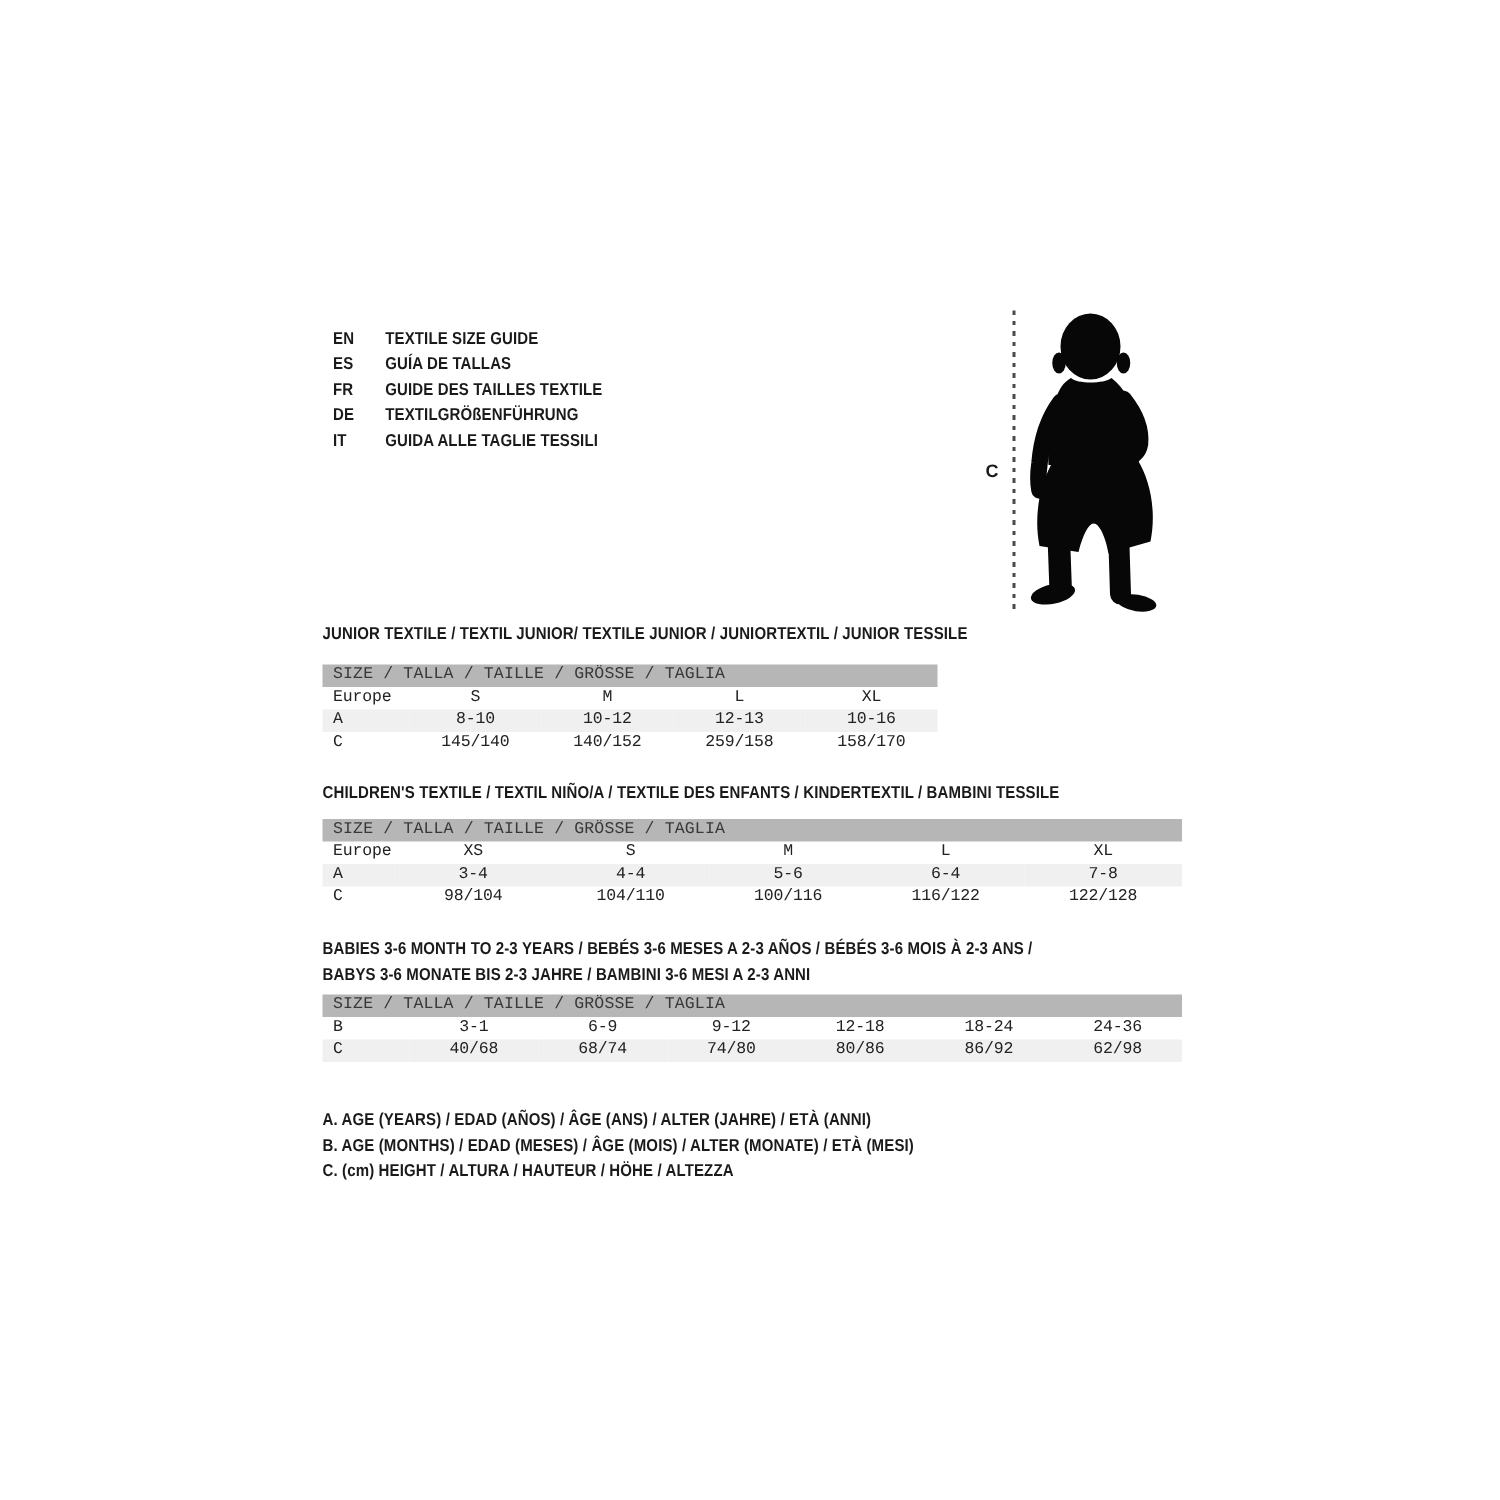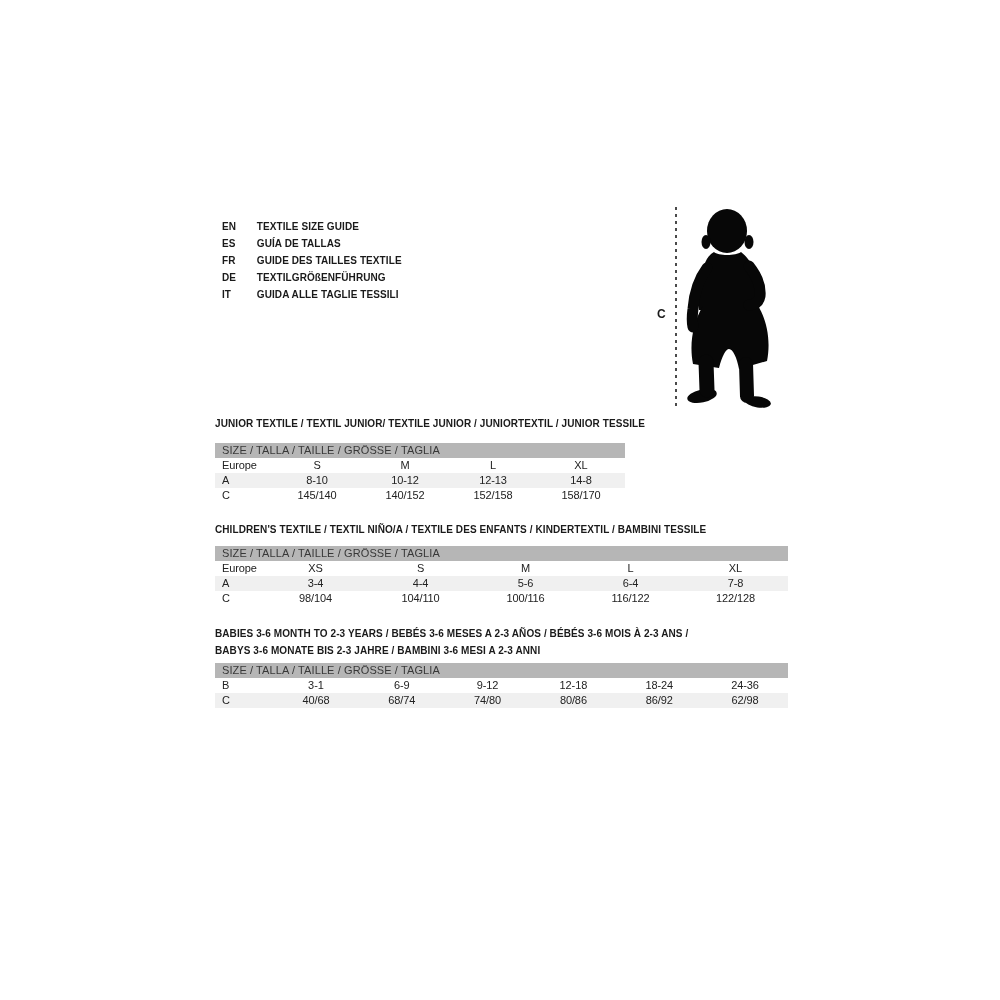--- a/index.html
+++ b/index.html
@@ -26,21 +26,21 @@
   .kid .fill{fill:var(--silhouette,#070707);}
   .kid .stroke{stroke:var(--silhouette,#070707);fill:none;stroke-linecap:round;}
 
   
   .sec-title{position:absolute;left:215px;font-weight:bold;font-size:11.5px;line-height:13px;letter-spacing:.1px;}
   .legend{position:absolute;left:215px;top:739px;}
   .legend-line{height:17px;font-weight:bold;font-size:11.5px;line-height:17px;letter-spacing:.1px;}
 
   
   .size-table{position:absolute;border-collapse:collapse;table-layout:fixed;font-size:11px;}
-  .size-table td{padding:0;height:15px;line-height:15px;text-align:center;color:#222;letter-spacing:-.1px;}
+  .size-table td{padding:0;height:15px;line-height:15px;text-align:center;color:#222;letter-spacing:-.1px;font-family:Liberation Mono, monospace;}
   .size-table td.lbl,.size-table tr.bar td{text-align:left;padding-left:7px;}
   .size-table tr.bar td{background:var(--header-bar-bg,#b6b6b6);color:#383838;letter-spacing:.1px;}
   .size-table tr.alt td{background:var(--row-alt-bg,#f0f0f0);}
   .t-junior{left:215px;top:443px;width:410px;}
   .t-children{left:215px;top:546px;width:573px;}
   .t-babies{left:215px;top:663px;width:573px;}
 </style>
 </head>
 <body>
 
@@ -109,27 +109,27 @@
       <td>S</td>
       <td>M</td>
       <td>L</td>
       <td>XL</td>
     </tr>
     <tr class="alt">
       <td class="lbl">A</td>
       <td>8-10</td>
       <td>10-12</td>
       <td>12-13</td>
-      <td>14-8</td>
+      <td>10-16</td>
     </tr>
     <tr>
       <td class="lbl">C</td>
       <td>145/140</td>
       <td>140/152</td>
-      <td>152/158</td>
+      <td>259/158</td>
       <td>158/170</td>
     </tr>
   </tbody>
     </table>
 
   <div class="sec-title cond" style="top:523px">CHILDREN'S TEXTILE / TEXTIL NIÑO/A / TEXTILE DES ENFANTS / KINDERTEXTIL / BAMBINI TESSILE</div>
   <table class="size-table t-children">
     <colgroup>
         <col style="width:48px">
         <col>
@@ -199,14 +199,19 @@
       <td>40/68</td>
       <td>68/74</td>
       <td>74/80</td>
       <td>80/86</td>
       <td>86/92</td>
       <td>62/98</td>
     </tr>
   </tbody>
     </table>
 
+  <div class="legend">
+    <div class="legend-line cond">A. AGE (YEARS) / EDAD (AÑOS) / ÂGE (ANS) / ALTER (JAHRE) / ETÀ (ANNI)</div>
+    <div class="legend-line cond">B. AGE (MONTHS) / EDAD (MESES) / ÂGE (MOIS) / ALTER (MONATE) / ETÀ (MESI)</div>
+    <div class="legend-line cond">C. (cm) HEIGHT / ALTURA / HAUTEUR / HÖHE / ALTEZZA</div>
+  </div>
 
 </div>
 
 </body></html>

